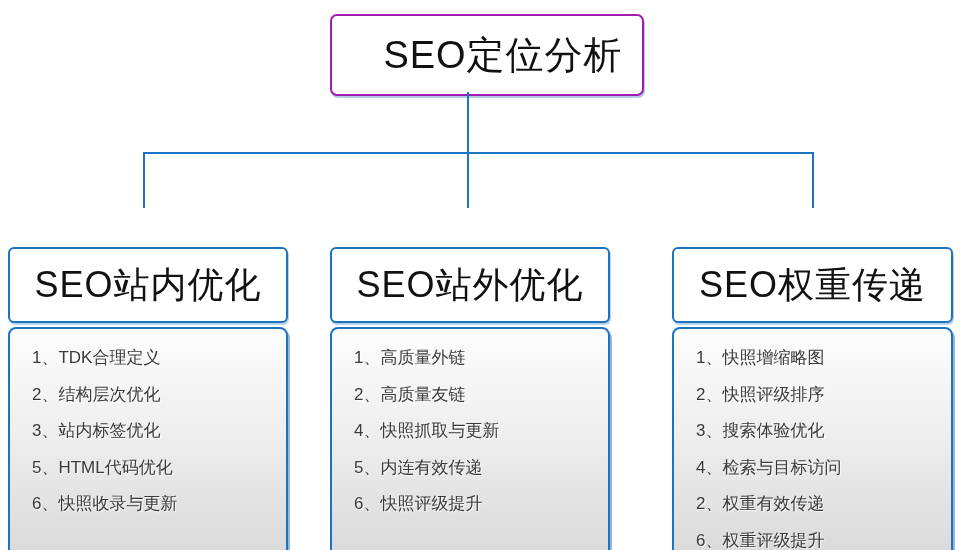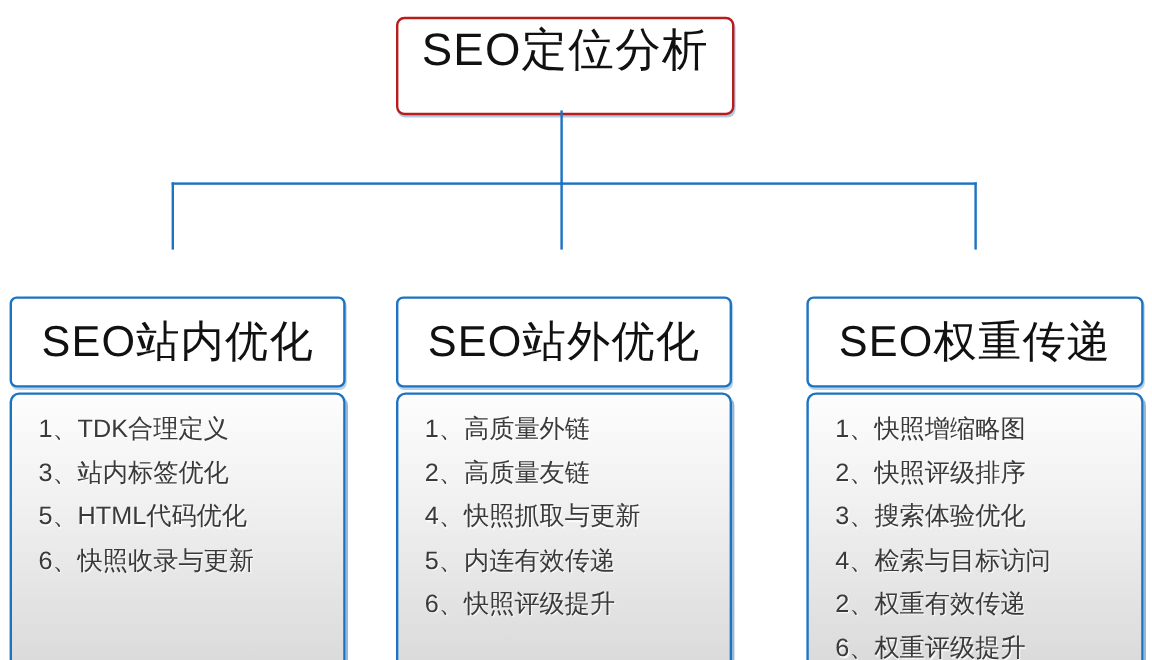--- a/index.html
+++ b/index.html
@@ -16,26 +16,27 @@
     overflow: hidden;
   }
   
   .root-box {
     position: absolute;
     left: 330px;
     top: 14px;
     width: 278px;
     height: 78px;
     background: #ffffff;
-    border: 2px solid #b91c1c;
+    border: 2px solid #a21caf;
     border-radius: 7px;
     box-shadow: 1px 2px 0 rgba(28, 105, 175, 0.35);
     display: flex;
-    align-items: flex-start;
+    align-items: center;
     justify-content: center;
+    padding-left: 32px;
   }
   .root-box .title {
     font-size: 38px;
     color: #111111;
     letter-spacing: 1px;
     white-space: nowrap;
   }
   
   .line {
     position: absolute;
@@ -78,21 +79,21 @@
     box-shadow: 2px 3px 0 rgba(24, 96, 165, 0.45);
     box-sizing: border-box;
     padding: 11px 0 0 22px;
   }
   .node-body ul {
     list-style: none;
     margin: 0;
     padding: 0;
   }
   .node-body li {
-    font-size: 21px;
+    font-size: 17px;
     line-height: 36.5px;
     color: #3a3a3a;
     text-shadow: 1px 1px 1px rgba(255, 255, 255, 0.9);
     white-space: nowrap;
   }
 </style>
 </head>
 <body>
 
 <div class="canvas">
@@ -107,20 +108,21 @@
   <div class="line v" style="left:467px; top:152px; height:56px;"></div>
   <div class="line v" style="left:812px; top:152px; height:56px;"></div>
 
   <div class="column col-0">
     <div class="node-header">
       <span class="header-label">SEO站内优化</span>
     </div>
     <div class="node-body">
       <ul>
         <li>1、TDK合理定义</li>
+        <li>2、结构层次优化</li>
         <li>3、站内标签优化</li>
         <li>5、HTML代码优化</li>
         <li>6、快照收录与更新</li>
       </ul>
     </div>
   </div>
 
   <div class="column col-1">
     <div class="node-header">
       <span class="header-label">SEO站外优化</span>

